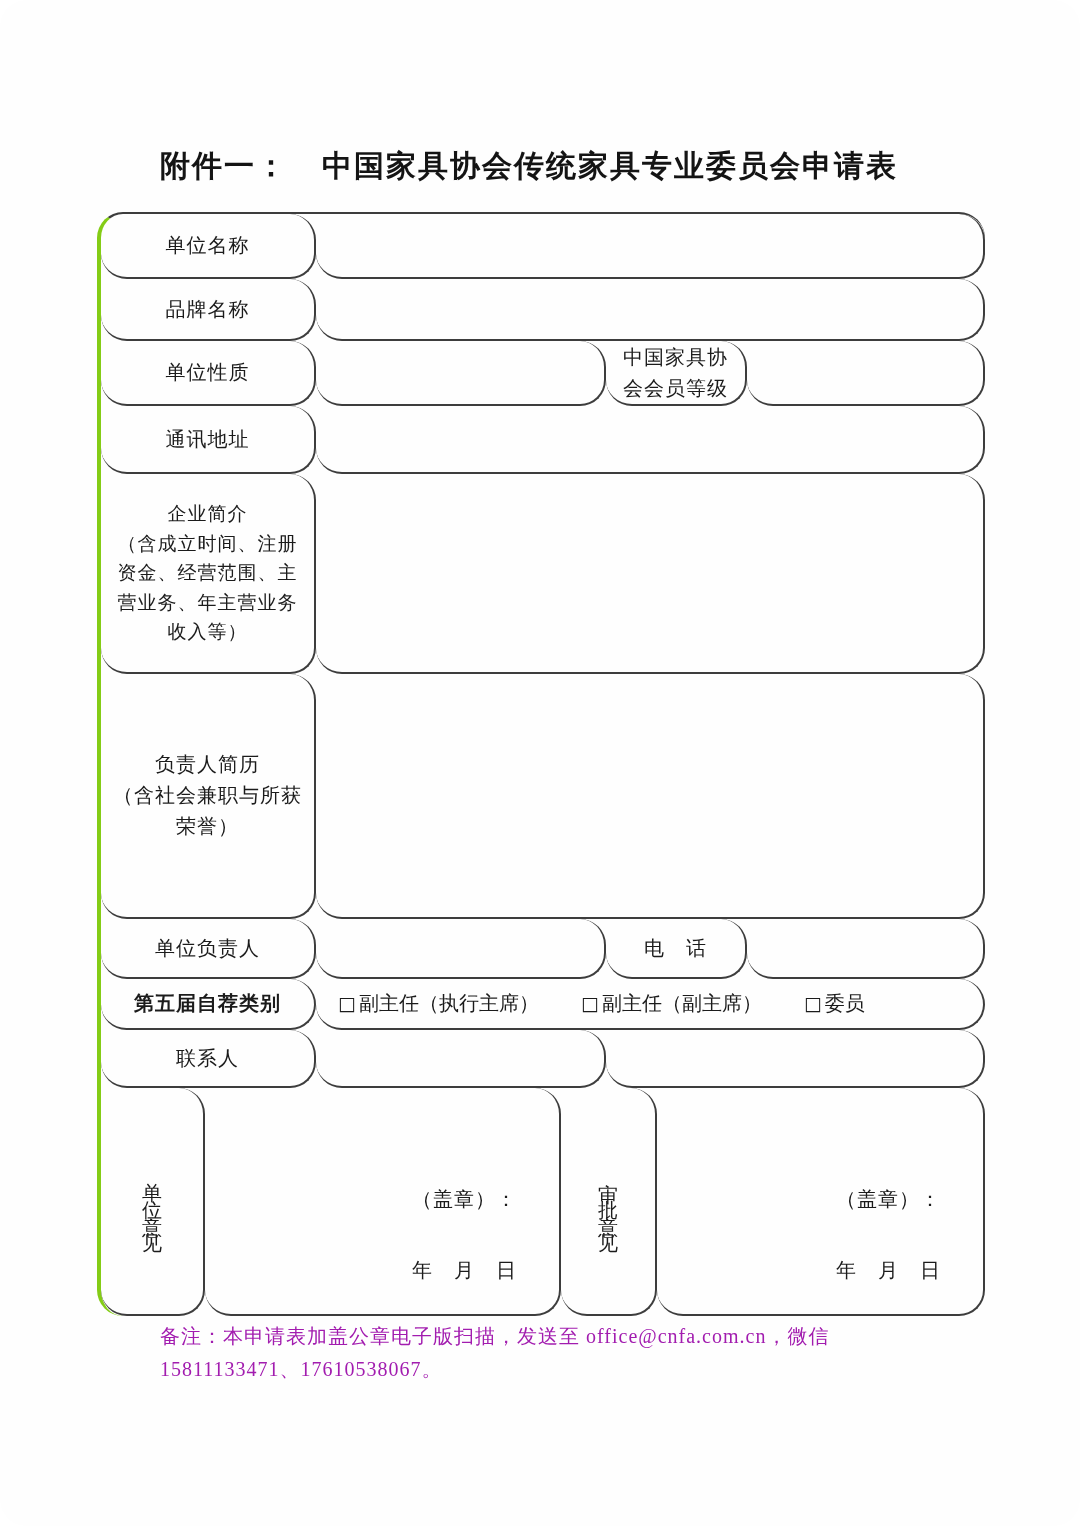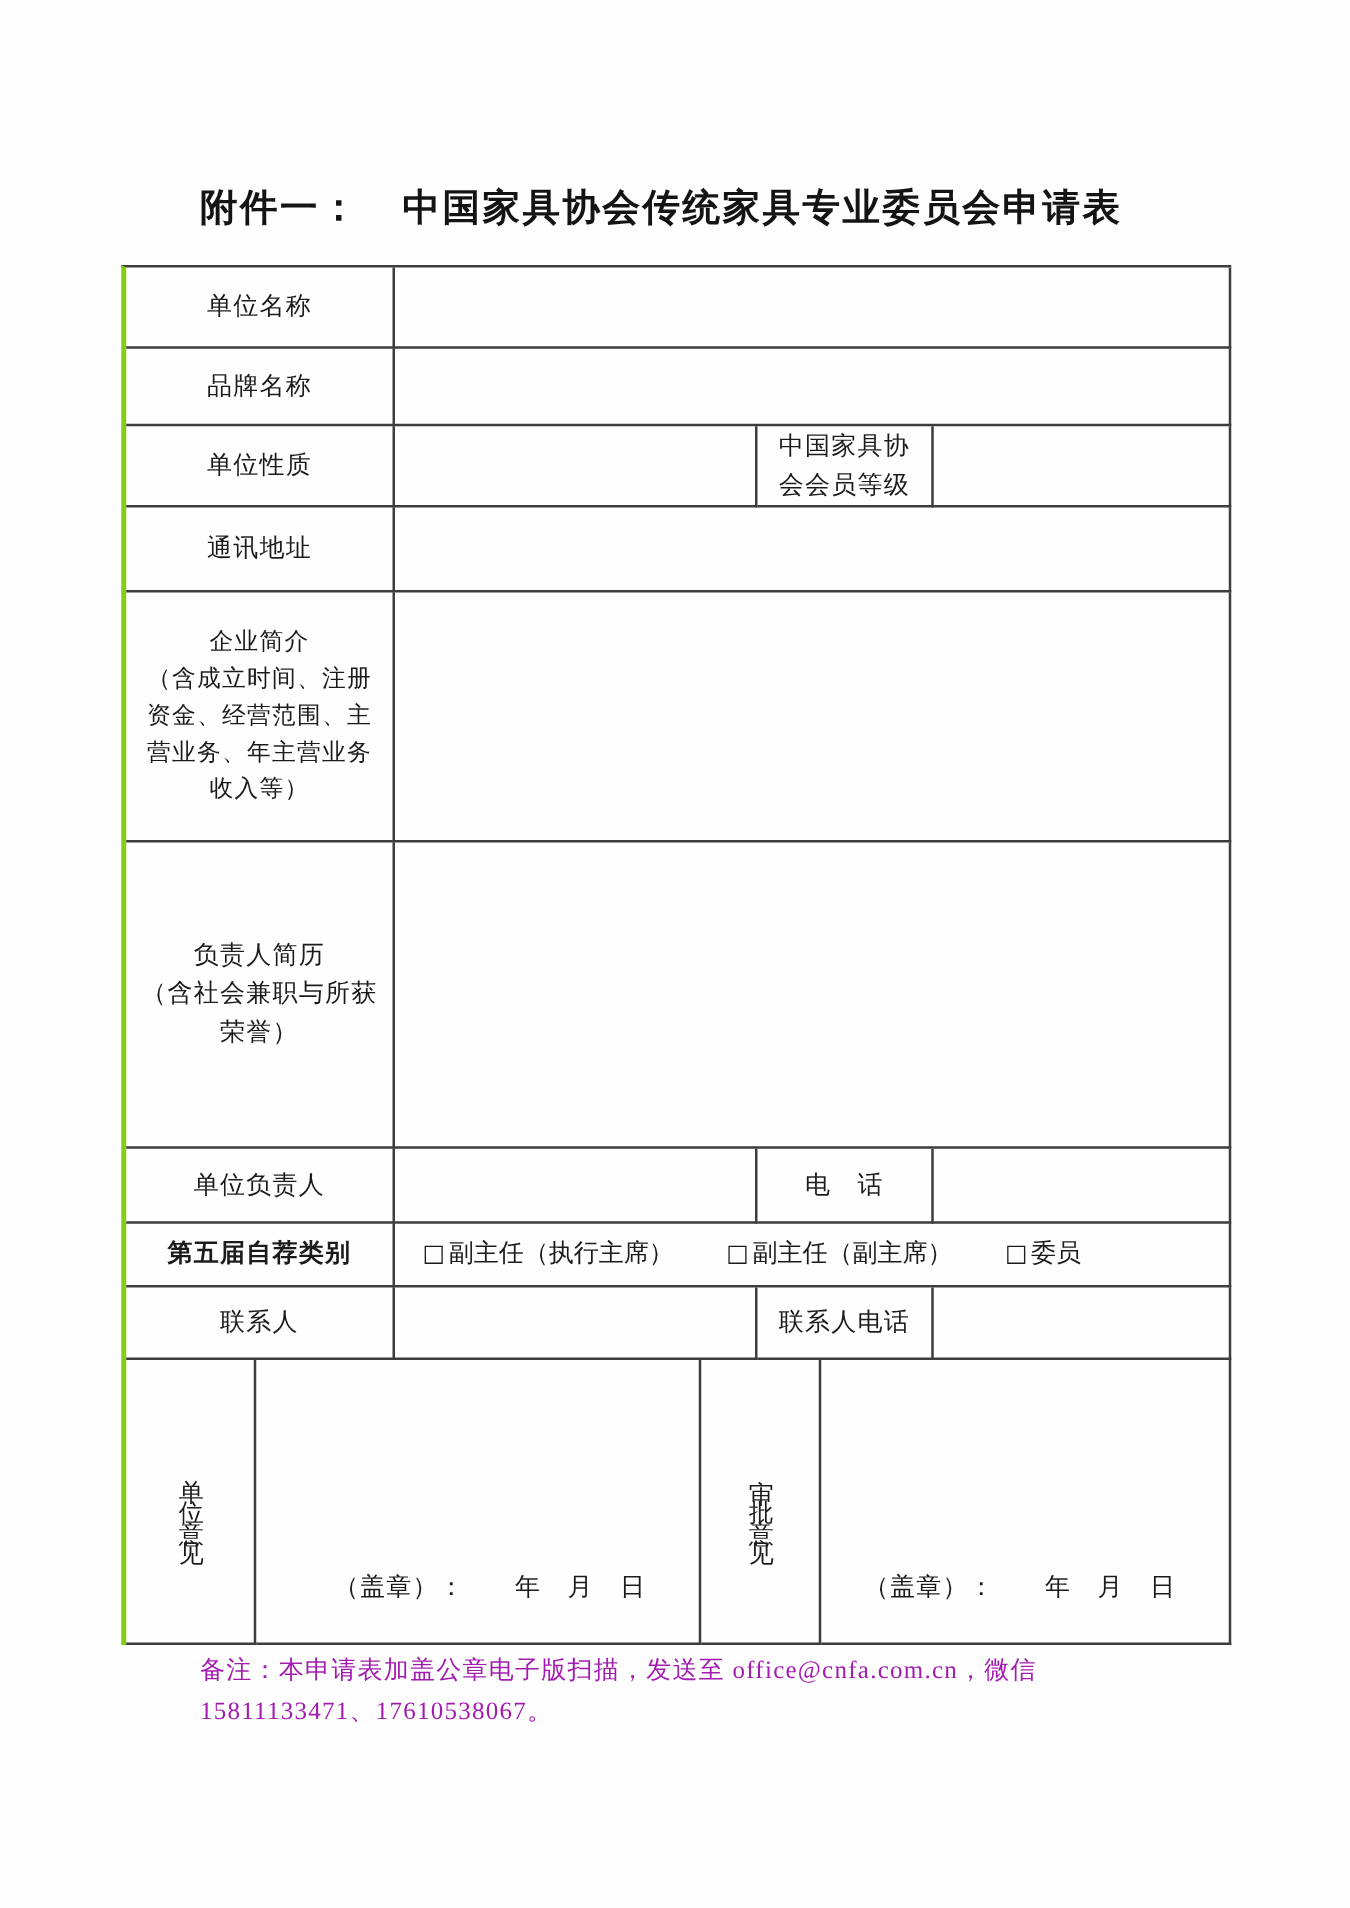--- a/index.html
+++ b/index.html
@@ -1,15 +1,15 @@
 <!DOCTYPE html>
 <html><head>
 <meta charset="utf-8">
 <style>
-  * { margin:0; padding:0; box-sizing:border-box; }
+  * { margin:0; padding:0; box-sizing:border-box;border-radius:26px; }
   html,body { background:#ffffff; }
   .page {
     position:relative;
     width:1080px; height:1526px;
     background:#fefefe;
     font-family:"Liberation Serif","DejaVu Serif",serif;
     color:#1b1b1b;
     overflow:hidden;
   }
   
@@ -48,21 +48,21 @@
   .checkbox { font-family:"DejaVu Sans",sans-serif; font-size:19px; margin-right:3px; }
   
   .w-op-label { width:104px; }
   .w-op-cell  { width:356px; }
   .w-ap-label { width:96px; }
   .vertical span {
     writing-mode:vertical-lr; text-orientation:upright;
     letter-spacing:17px; font-size:20px;
   }
   .stamp-cell {
-    flex-direction:row; align-items:flex-end; justify-content:flex-end;
+    flex-direction:column; align-items:flex-end; justify-content:flex-end;
     padding:0 42px 28px 0; gap:40px;
   }
   .stamp-line, .date-line { font-size:20px; letter-spacing:1px; white-space:pre; }
   
   .note {
     position:absolute; left:160px; top:1320px; width:770px;
     font-size:20px; line-height:33px; white-space:pre-line;
     letter-spacing:1px; color:#a21caf;
   }
   .pageno {
@@ -144,21 +144,20 @@
         <span class="option">
             <span class="checkbox">□</span>
             <span>委员</span>
           </span>
       </div>
     </div>
 
     <div class="row" style="height:58px">
       <div class="cell label w-label">联系人</div>
       <div class="cell value w-v1"></div>
-      <div class="cell label w-mid">联系人电话</div>
       <div class="cell value grow"></div>
     </div>
 
     <div class="row" style="height:228px">
       <div class="cell label w-op-label vertical">
         <span>单位意见</span>
       </div>
       <div class="cell stamp-cell w-op-cell">
         <div class="stamp-line">（盖章）：</div>
         <div class="date-line">年　月　日</div>

